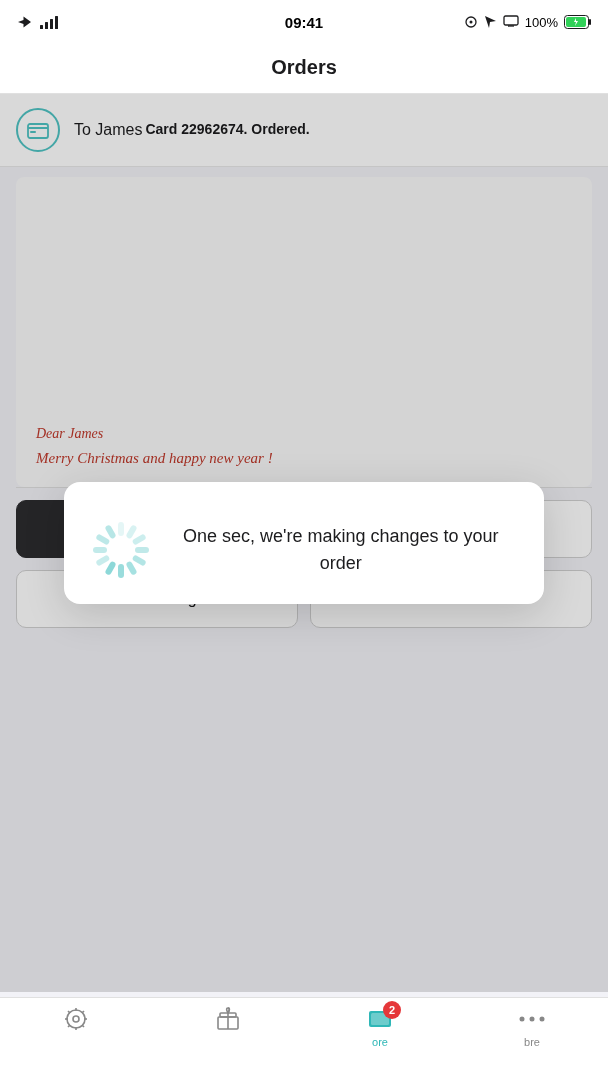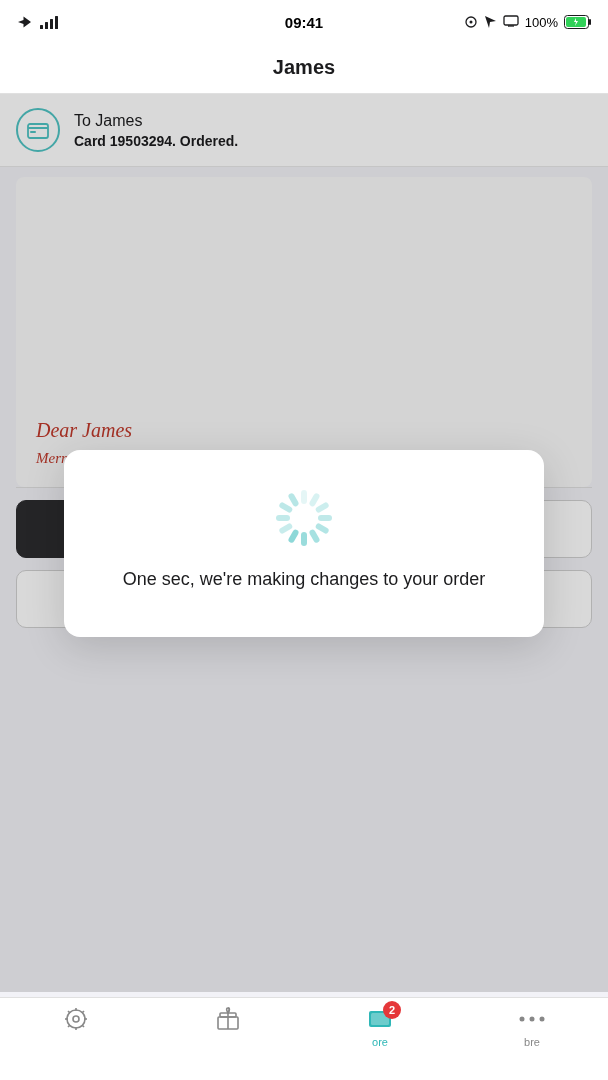--- a/index.html
+++ b/index.html
@@ -82,21 +82,20 @@
       align-items: center;
       justify-content: center;
       flex-shrink: 0;
     }
     .order-icon svg {
       width: 22px;
       height: 22px;
     }
     .order-info {
       display: flex;
-      flex-direction: column;
       gap: 3px;
     }
     .order-to {
       font-size: 16px;
       color: #1c1c1e;
     }
     .order-card {
       font-size: 14px;
       color: #555;
     }
@@ -121,21 +120,21 @@
       display: flex;
       flex-direction: column;
       align-items: flex-start;
       justify-content: flex-end;
       padding: 20px;
     }
     .card-text-dear {
       font-family: 'Georgia', cursive;
       font-style: italic;
       color: #c0392b;
-      font-size: 20px;
+      font-size: 14px;
       margin-bottom: 8px;
     }
     .card-text-body {
       font-family: 'Georgia', cursive;
       font-style: italic;
       color: #c0392b;
       font-size: 15px;
     }
     .card-divider {
       height: 1px;
@@ -232,24 +231,24 @@
       bottom: 0;
       background: rgba(0,0,0,0.15);
       display: flex;
       align-items: center;
       justify-content: center;
       z-index: 100;
     }
     .modal-card {
       background: #fff;
       border-radius: 16px;
-      padding: 40px 30px 44px;
+      padding: 40px 30px 26px;
       width: 480px;
       display: flex;
-      flex-direction: column;
+      flex-direction: row;
       align-items: center;
       gap: 20px;
       box-shadow: 0 10px 40px rgba(0,0,0,0.15);
     }
     .spinner {
       width: 56px;
       height: 56px;
       position: relative;
     }
     .spinner-segment {
@@ -308,37 +307,37 @@
       <rect x="0.5" y="0.5" width="24" height="13" rx="3" fill="none" stroke="#1c1c1e" stroke-width="1"></rect>
       <rect x="2" y="2" width="20" height="10" rx="2" fill="#30d158"></rect>
       <rect x="25" y="4" width="2" height="6" rx="1" fill="#1c1c1e"></rect>
 
       <path d="M12 3l-2 4h2l-1 4 3-5h-2z" fill="#fff" stroke="none"></path>
     </svg>
   </div>
 </div>
 
 <div class="header">
-  <h1>James</h1>
+  <h1>Orders</h1>
 </div>
 
 <div class="main-content">
 
   <div class="order-item">
     <div class="order-icon">
       <svg width="22" height="18" viewBox="0 0 22 18" fill="none" stroke="#4fc3c3" stroke-width="1.8">
         <rect x="1" y="3" width="20" height="14" rx="2"></rect>
         <path d="M1 7h20" stroke-width="2"></path>
         <rect x="3" y="10" width="6" height="2" rx="1" fill="#4fc3c3" stroke="none"></rect>
       </svg>
     </div>
     <div class="order-info">
       <span class="order-to">To James</span>
       <span class="order-card">
-        <span>Card 19503294.</span><span> Ordered.</span>
+        <span>Card 22962674.</span><span> Ordered.</span>
       </span>
     </div>
   </div>
 
   <div class="card-preview">
     <div class="card-preview-inner">
       <div class="card-text-dear">Dear James</div>
       <div class="card-text-body">Merry Christmas and happy new year !</div>
     </div>
   </div>

